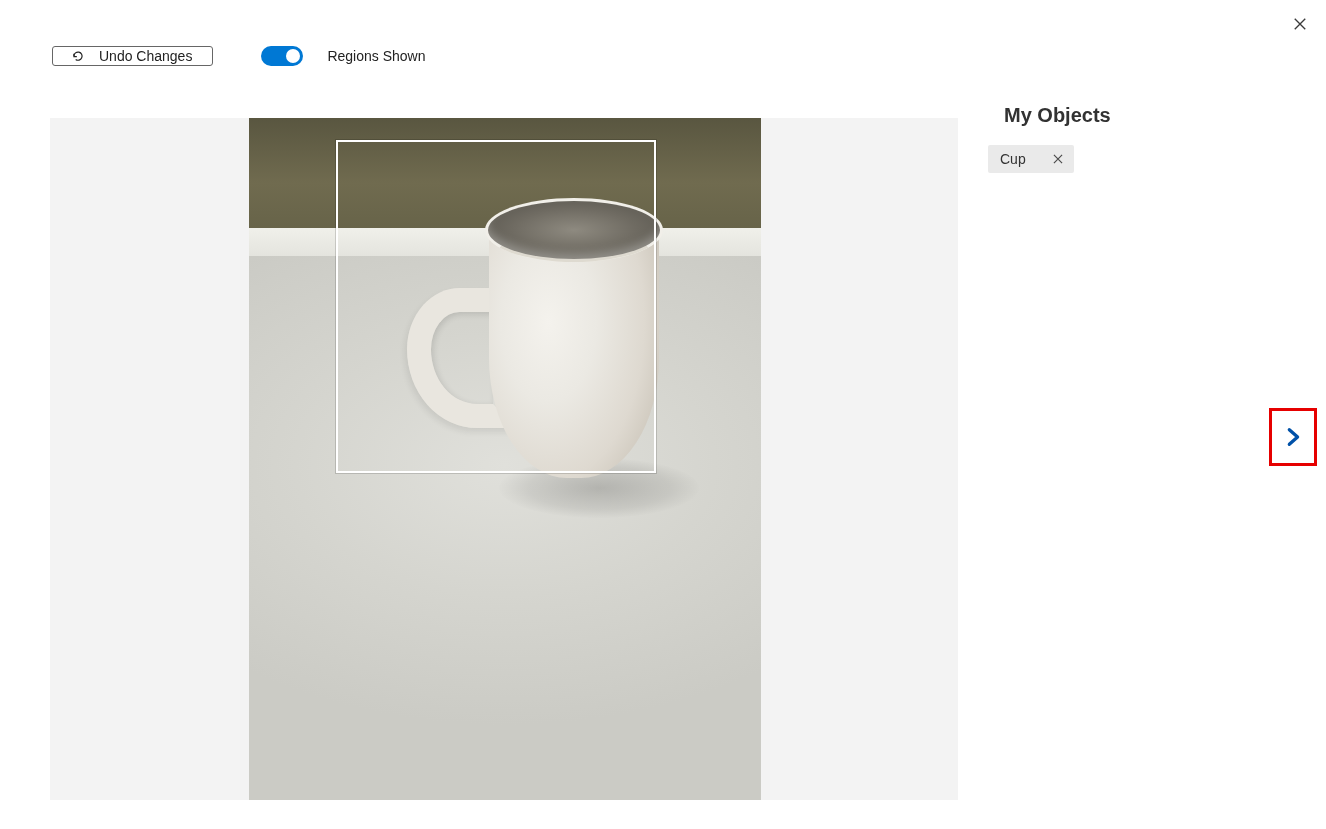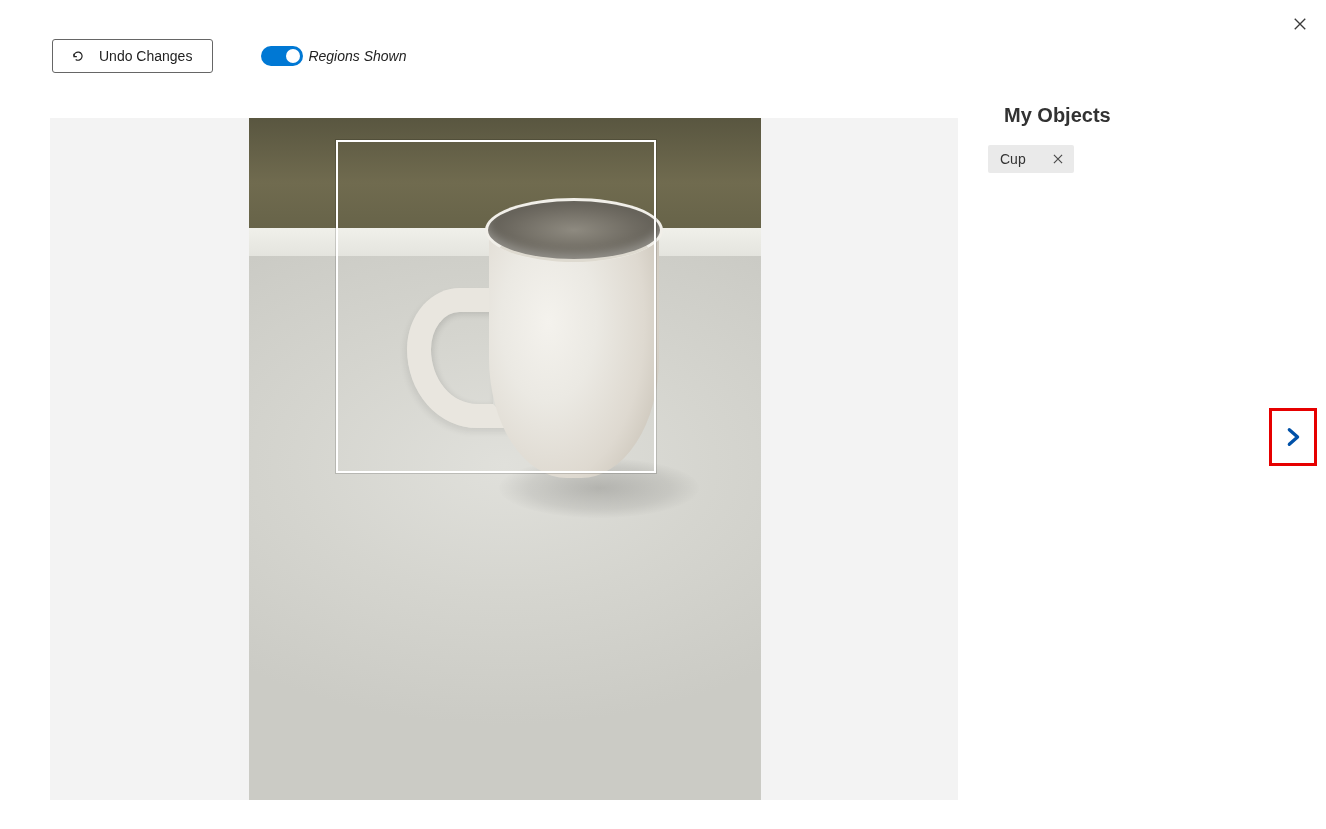--- a/index.html
+++ b/index.html
@@ -27,35 +27,34 @@
   .toolbar {
     position: absolute;
     left: 52px; top: 38px;
     display: flex; align-items: center;
     gap: 48px;
     height: 36px;
   }
   .undo-btn {
     display: inline-flex; align-items: center;
     gap: 14px;
-    height: 34px;
+    height: 20px;
     padding: 0 20px 0 18px;
     border: 1px solid #666;
     border-radius: 3px;
     background: #fff;
     cursor: pointer;
     color: #222;
     font-size: 14px;
   }
   .undo-btn svg { width: 14px; height: 14px; stroke: #222; fill: none; stroke-width: 2; }
 
   .toggle-wrap {
-    display: inline-flex; align-items: center; gap: 5px;
-    cursor: pointer;
-    font-style: italic;
+    display: inline-flex; align-items: center; gap: 24px;
+    cursor: pointer;
   }
   .toggle {
     width: 42px; height: 20px;
     background: #0078d4;
     border-radius: 20px;
     position: relative;
   }
   .toggle::after {
     content: "";
     position: absolute;

